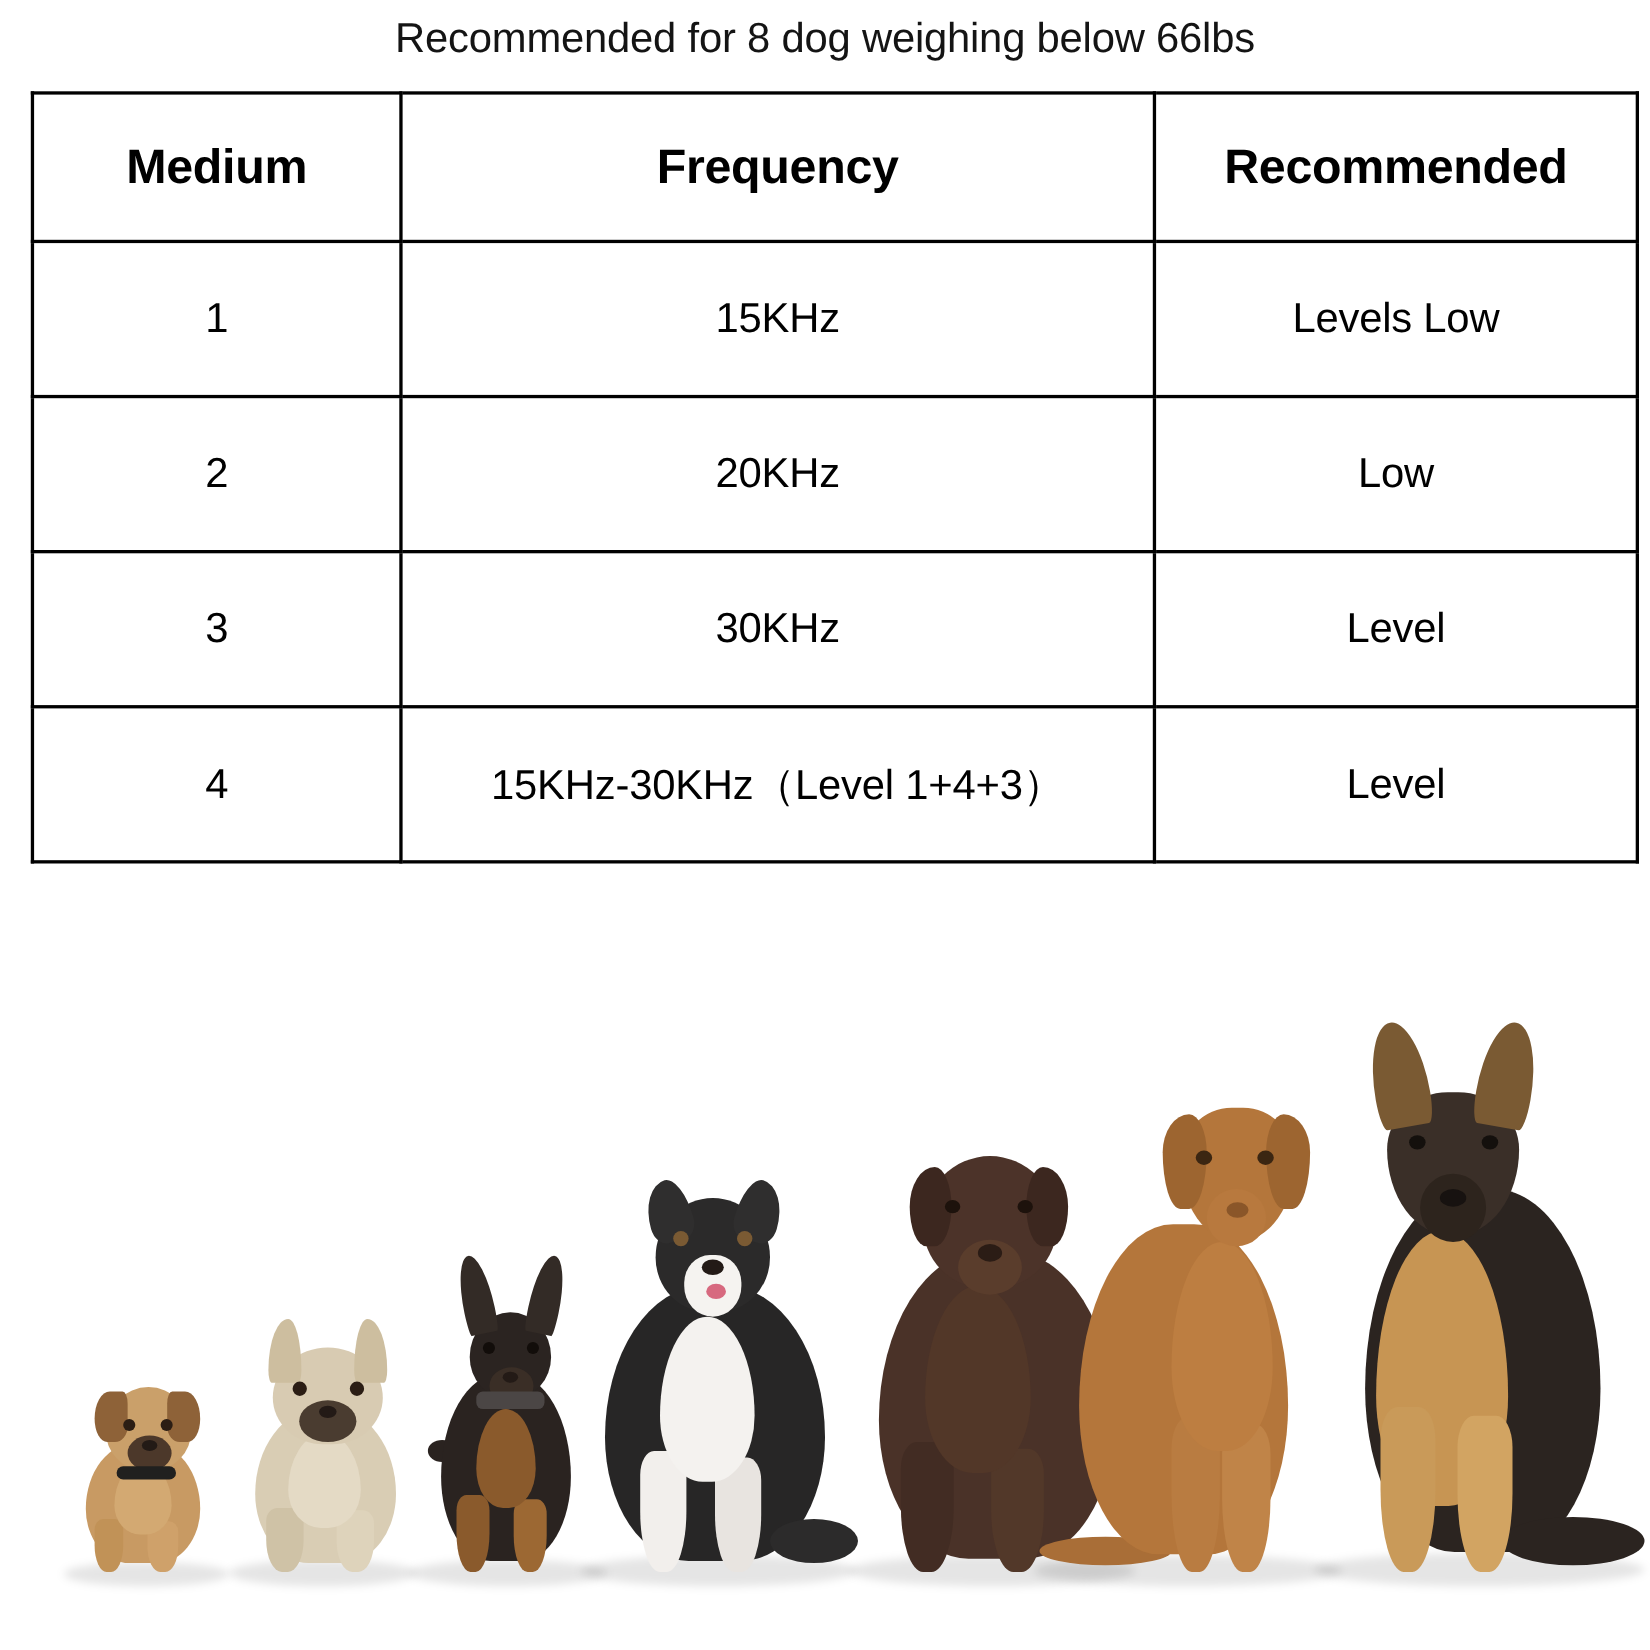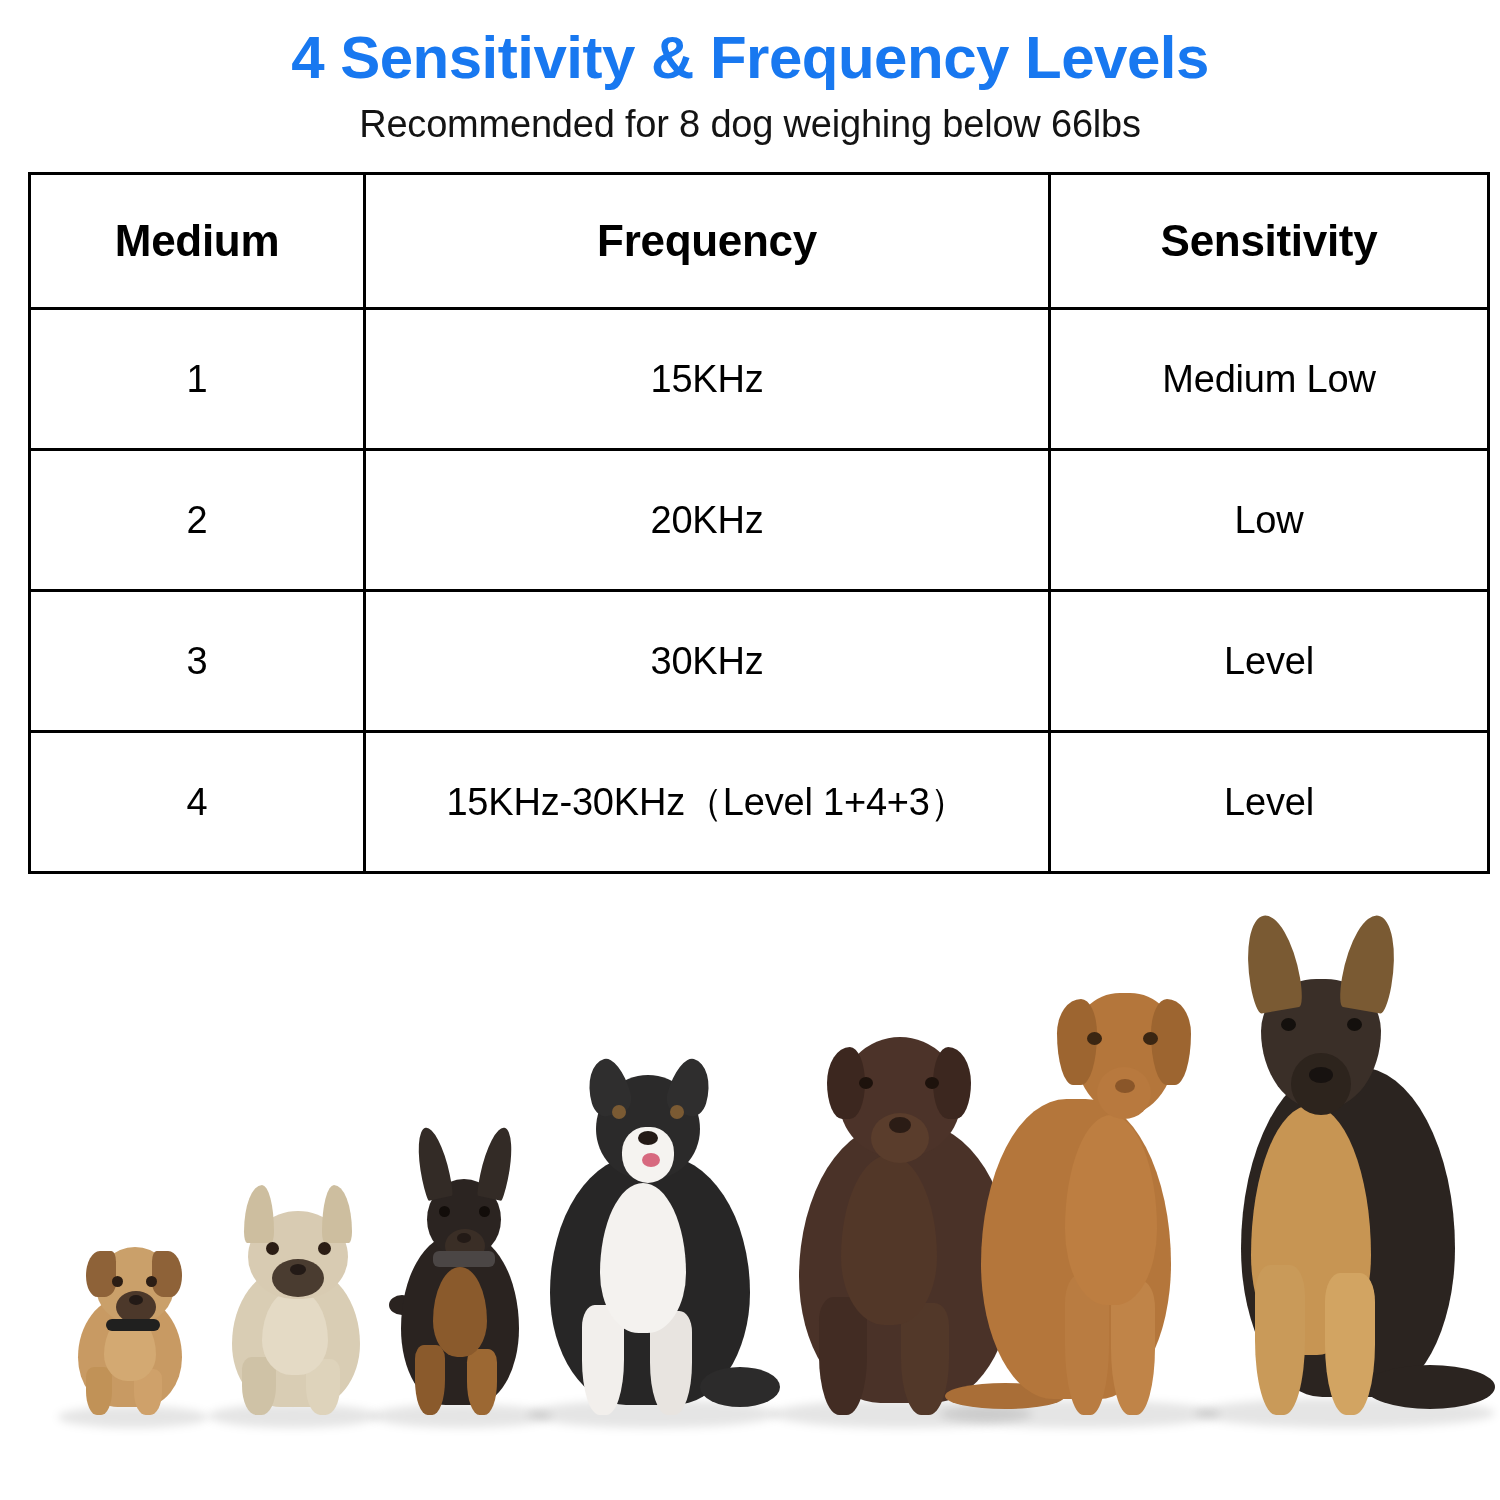--- a/index.html
+++ b/index.html
@@ -126,37 +126,36 @@
   .chest {
     position: absolute;
     border-radius: 50% 50% 45% 45% / 60% 60% 40% 40%;
   }
 </style>
 </head>
 <body>
 
 <div class="page">
 
-  <div class="headline">4 Sensitivity &amp; Frequency Levels</div>
   <div class="subhead">Recommended for 8 dog weighing below 66lbs</div>
 
   <div class="table-wrap">
     <table class="level-table">
       <thead>
         <tr>
           <th class="col-level">Medium</th>
           <th class="col-freq">Frequency</th>
-          <th class="col-sens">Sensitivity</th>
+          <th class="col-sens">Recommended</th>
         </tr>
       </thead>
       <tbody>
         <tr>
           <td>1</td>
           <td>15KHz</td>
-          <td>Medium Low</td>
+          <td>Levels Low</td>
         </tr>
         <tr>
           <td>2</td>
           <td>20KHz</td>
           <td>Low</td>
         </tr>
         <tr>
           <td>3</td>
           <td>30KHz</td>
           <td>Level</td>

